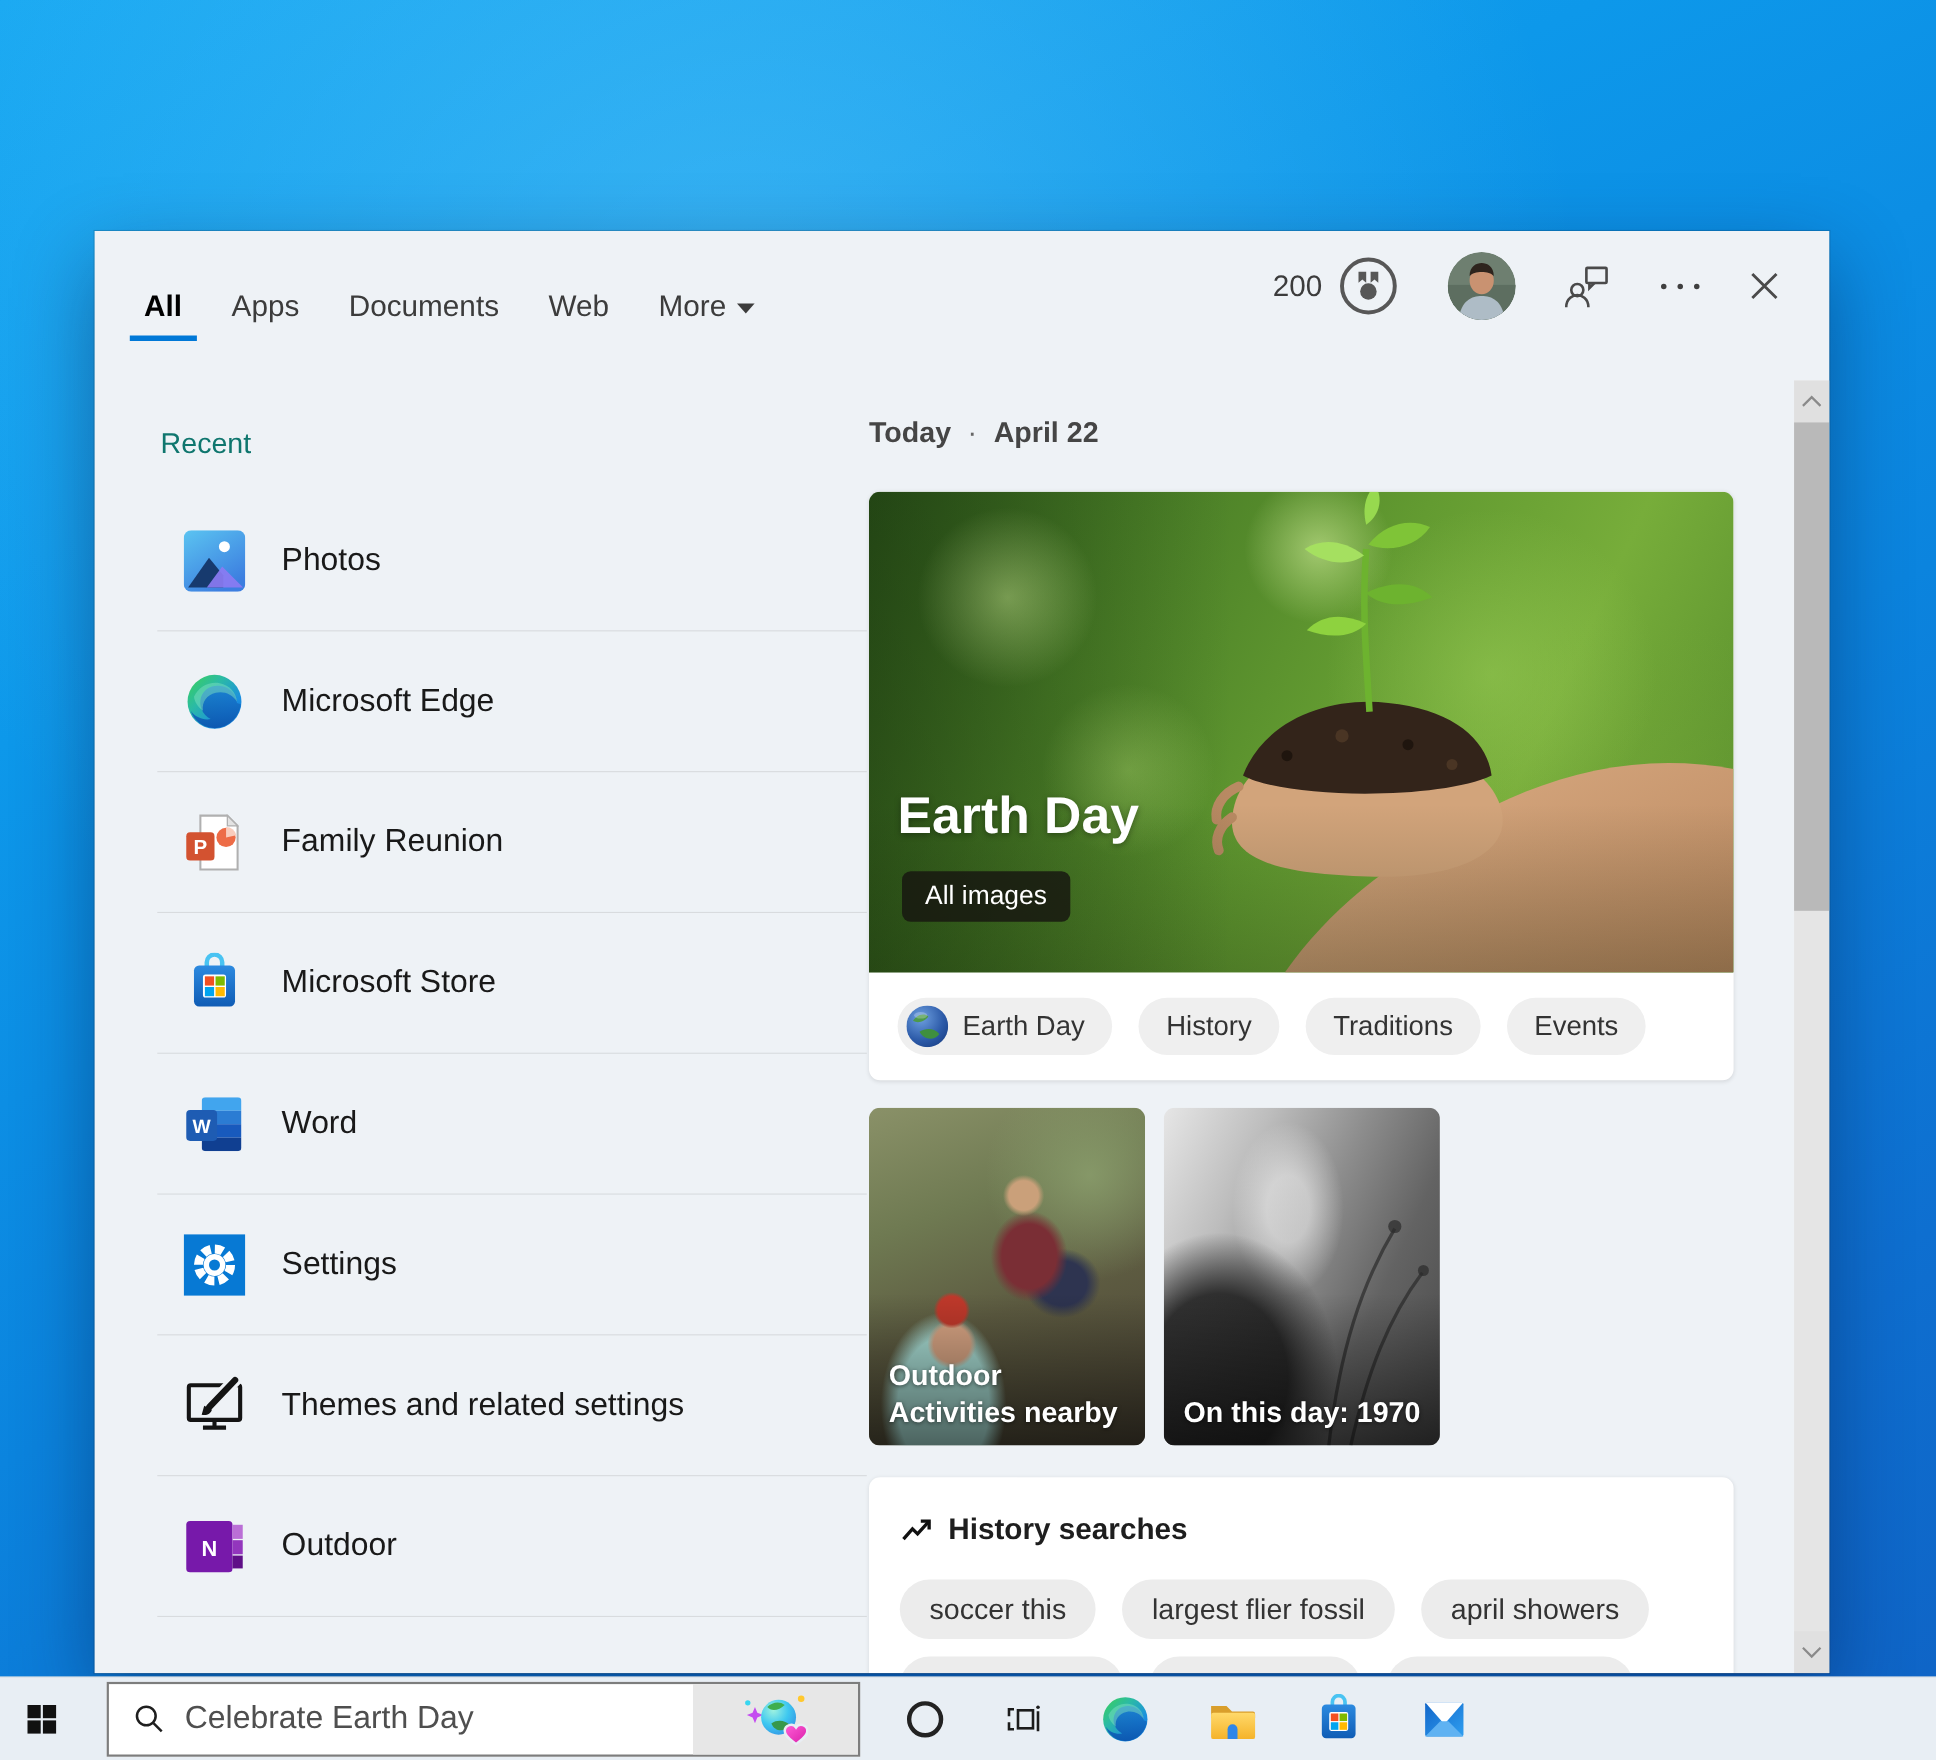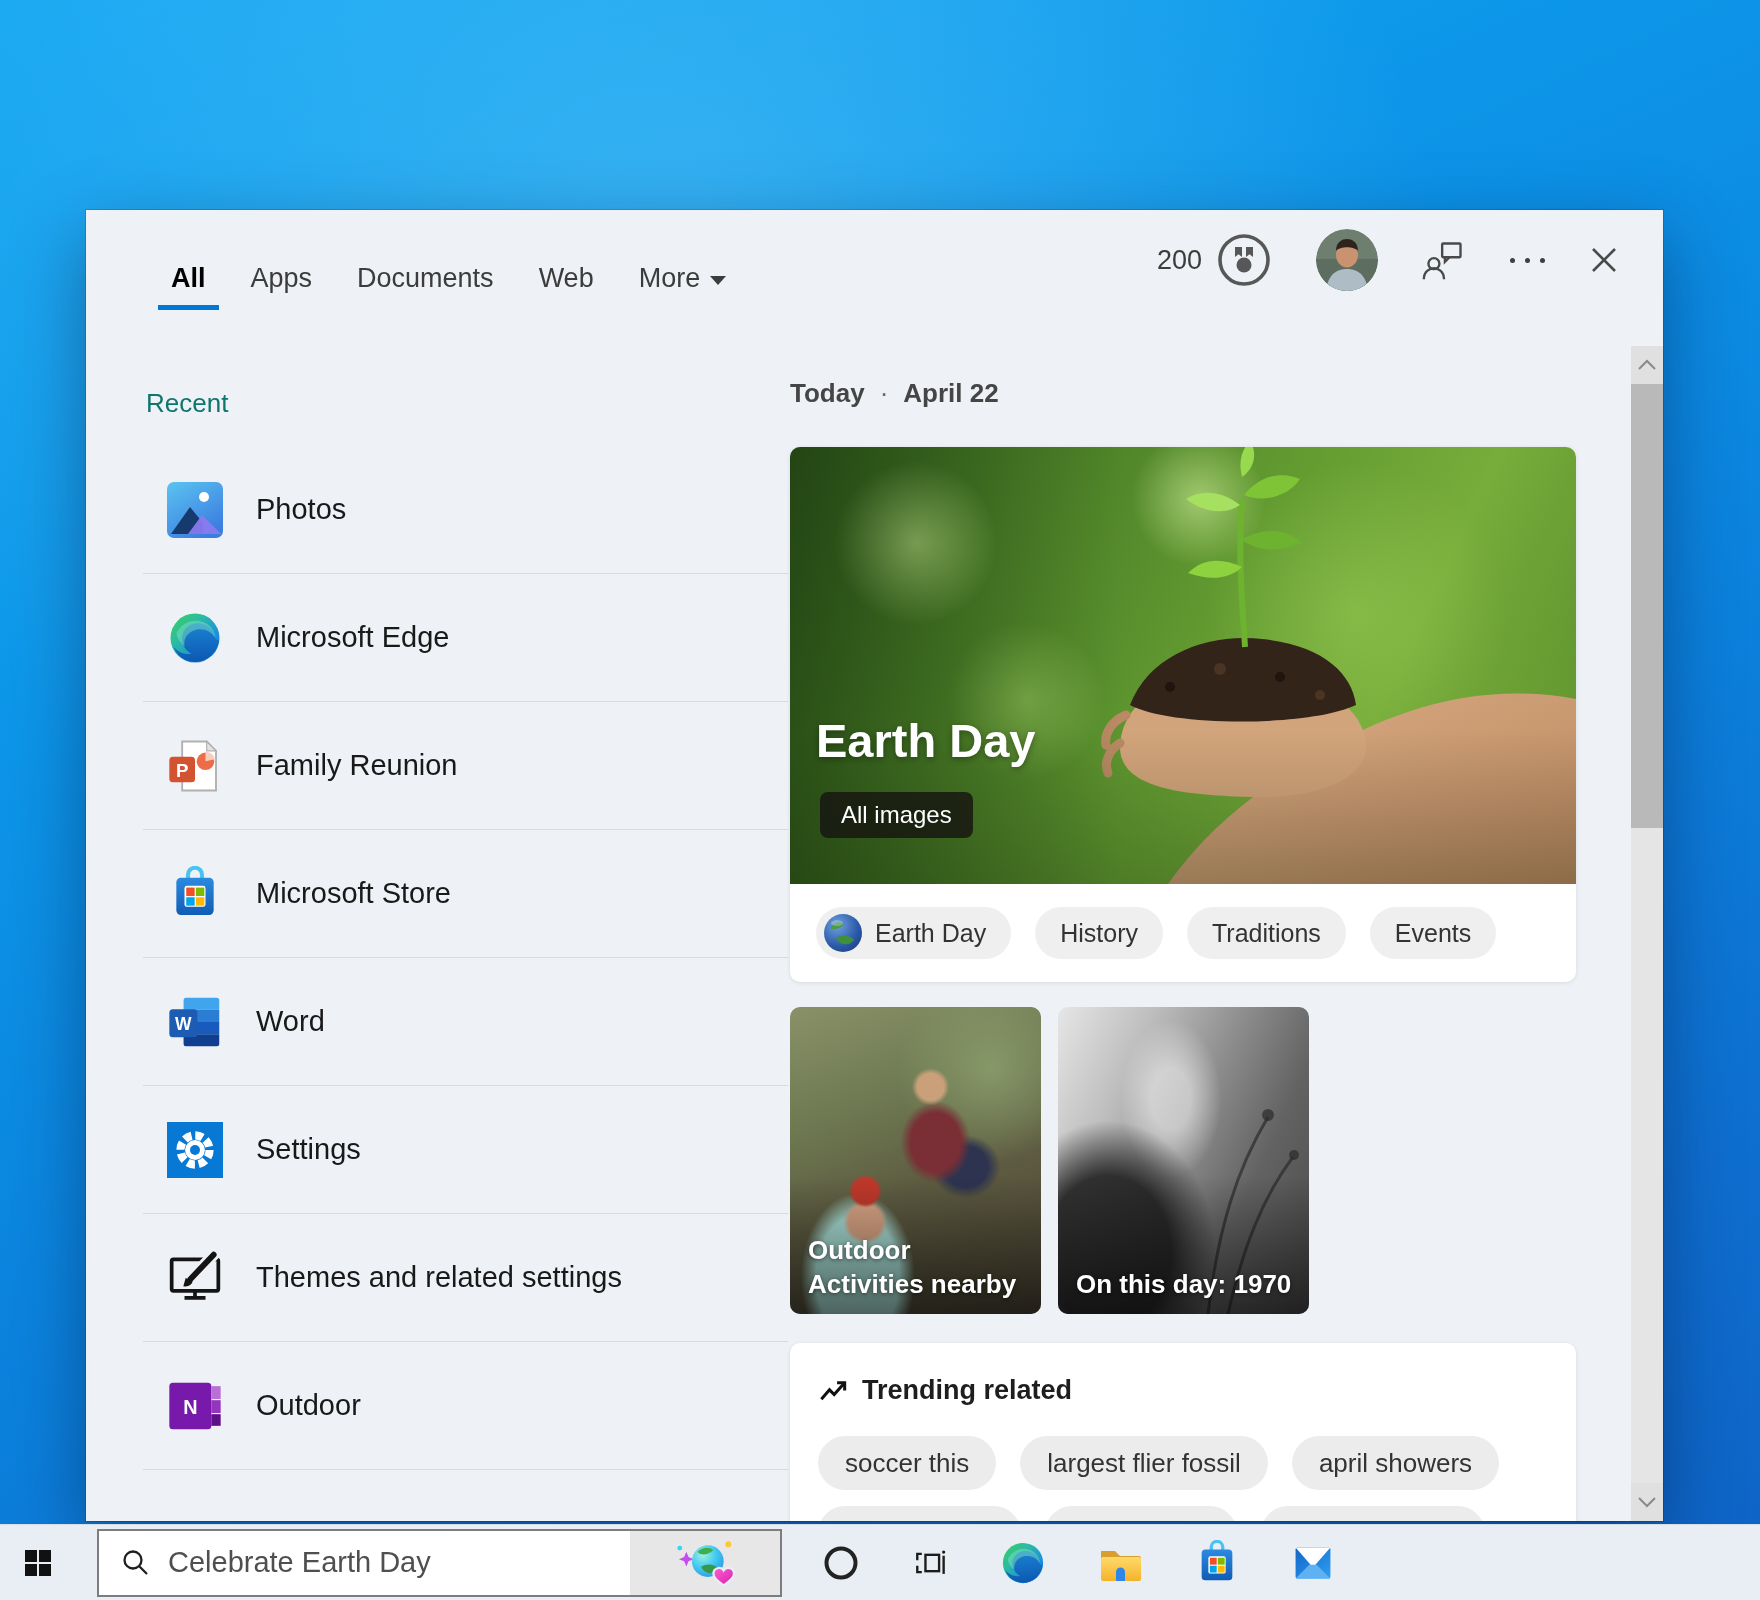--- a/index.html
+++ b/index.html
@@ -8,21 +8,21 @@
     background:
       radial-gradient(circle at 38% 18%, rgba(120,215,255,.38), rgba(120,215,255,0) 45%),
       linear-gradient(155deg,#1aa9f2 0%,#0d98ea 28%,#0b84de 55%,#0e6fd0 80%,#0f63c5 100%);
   }
 
   
   .search-window { position:absolute; left:86px; top:210px; width:1577px; height:1311px;
     background:#eef2f6; box-shadow:0 0 0 1px rgba(0,0,0,.14), 0 26px 70px rgba(0,25,70,.45); overflow:hidden; }
 
   .win-header { position:relative; height:100px; }
-  .tabs { position:absolute; left:45px; bottom:0; display:flex; gap:45px;margin-left:40px; }
+  .tabs { position:absolute; left:45px; bottom:0; display:flex; gap:45px; }
   .tab { position:relative; font-size:27px; color:#3c3c3c; padding-bottom:16px; display:flex; align-items:center; gap:10px; }
   .tab.active { color:#000; font-weight:700; }
   .tab.active::after { content:""; position:absolute; left:-13px; right:-13px; bottom:0; height:5px; background:#0078d7; }
   .chev-down { width:0; height:0; border-left:8px solid transparent; border-right:8px solid transparent; border-top:9px solid #3c3c3c; margin-top:3px; }
 
   .header-actions { position:absolute; right:44px; top:0; height:100px; display:flex; align-items:center; gap:44px; }
   .rewards { display:flex; align-items:center; gap:14px; }
   .rewards-points { font-size:27px; color:#3c3c3c; }
   .avatar { width:62px; height:62px; border-radius:50%; overflow:hidden; }
   .dots { display:flex; gap:10px; }
@@ -393,21 +393,21 @@
         <div class="card-title">On this day: 1970</div>
       </div>
     </div>
 
     <div class="trending-card">
       <div class="trending-head">
         <svg width="30" height="28" viewBox="0 0 24 24">
           <path d="M2 19 L9 11 L13 15 L22 5" stroke="#111" stroke-width="2.6" fill="none"></path>
           <path d="M15.5 5 H22 V11.5" stroke="#111" stroke-width="2.6" fill="none"></path>
         </svg>
-        <span>Trending related</span>
+        <span>History searches</span>
       </div>
       <div class="pill-row">
         <span class="pill">soccer this</span>
         <span class="pill">largest flier fossil</span>
         <span class="pill">april showers</span>
         <span class="pill">mother’s day</span>
         <span class="pill">flight delays</span>
         <span class="pill">earth day facts</span>
       </div>
     </div>

